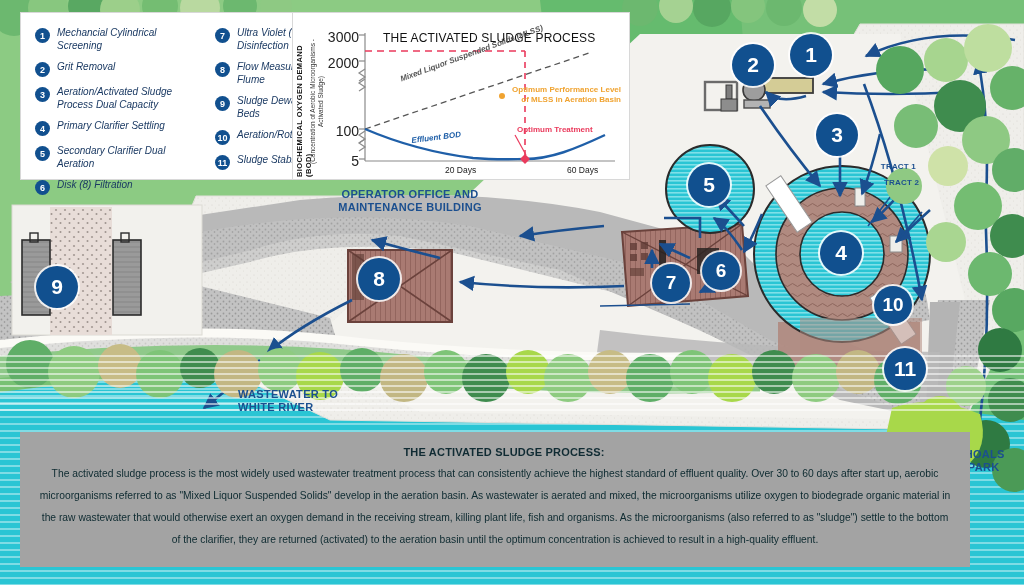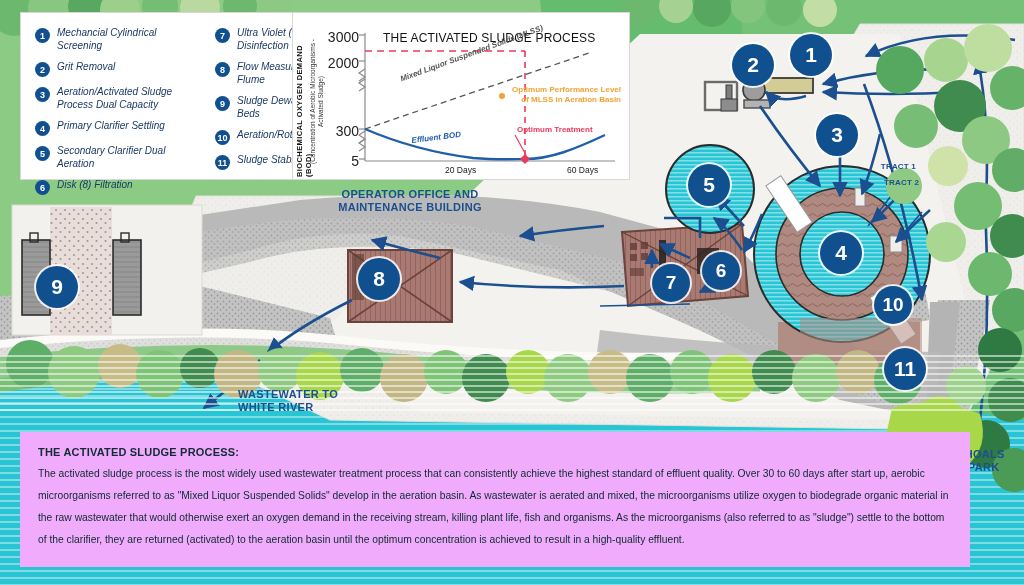--- a/index.html
+++ b/index.html
@@ -85,21 +85,22 @@
     position:absolute; border-radius:50%; background:#11508f;
     color:#fff; font-weight:bold; display:flex; align-items:center;
     justify-content:center; box-shadow:0 0 0 2px rgba(255,255,255,.85);
   }
   .marker.big { width:42px; height:42px; font-size:21px; }
   .marker.mid { width:38px; height:38px; font-size:19px; }
 
   
   #bottom-panel {
     position:absolute; left:20px; top:432px; width:950px; height:135px;
-    background:#f0abfc;
+    background:#a3a3a3;
+    text-align:center;
   }
   #bp-title { padding:14px 0 0 18px; font-size:11px; font-weight:bold; color:#102b33; letter-spacing:.2px; }
   #bp-body  { padding:5px 18px 0 18px; font-size:10.3px; line-height:22px; color:#0d2a30; }
   svg { position:absolute; left:0; top:0; overflow:visible; }
 </style>
 </head>
 <body>
 
 <div id="stage">
 
@@ -405,21 +406,21 @@
 
     <div id="chart-title">
       <div>THE ACTIVATED SLUDGE PROCESS</div>
     </div>
 
     <div id="ylab-main">BIOCHEMICAL OXYGEN DEMAND (BOD)</div>
     <div id="ylab-sub">(Concentration of Aerobic Microorganisms - Activated Sludge)</div>
 
     <div class="ytick" style="left:32px; top:16px;">3000</div>
     <div class="ytick" style="left:32px; top:42px;">2000</div>
-    <div class="ytick" style="left:32px; top:110px;">300</div>
+    <div class="ytick" style="left:32px; top:110px;">100</div>
     <div class="ytick" style="left:32px; top:140px;">5</div>
 
     <div class="xtick" style="left:152px; top:152px;">20 Days</div>
     <div class="xtick" style="left:274px; top:152px;">60 Days</div>
 
     <svg width="338" height="168">
 
       <line x1="72" y1="20" x2="72" y2="148" stroke="#8a8a8a" stroke-width="1.2"></line>
       <line x1="72" y1="148" x2="322" y2="148" stroke="#8a8a8a" stroke-width="1.2"></line>
 

